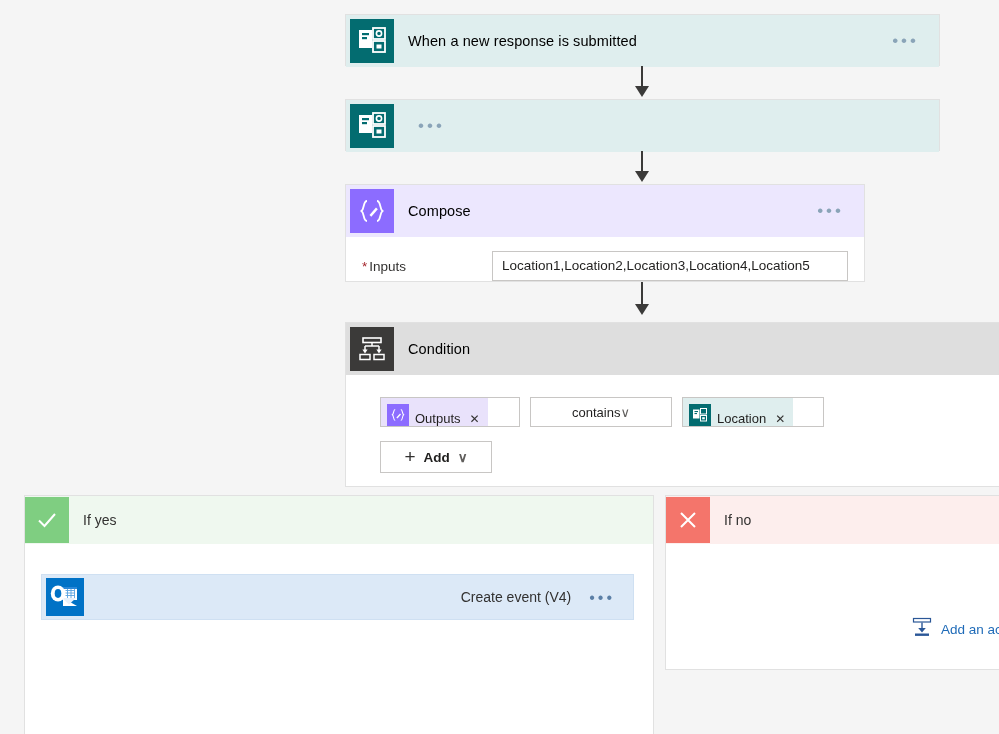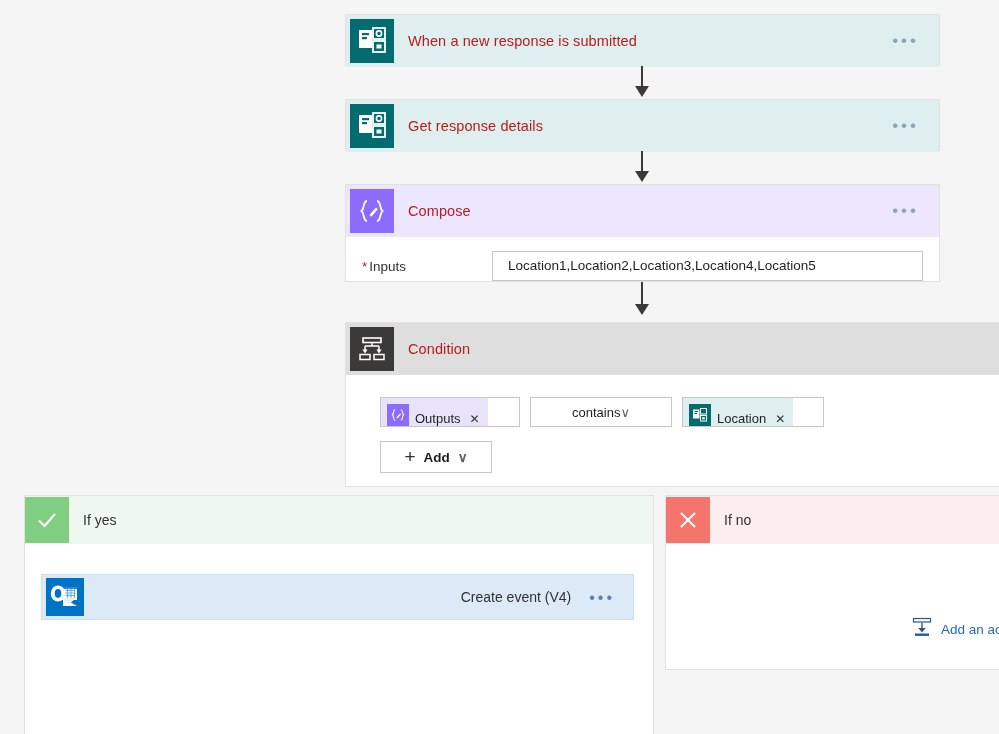--- a/index.html
+++ b/index.html
@@ -25,21 +25,21 @@
   }
   .card-icon {
     width: 44px; height: 44px;
     margin: 4px;
     flex: 0 0 44px;
     display: flex; align-items: center; justify-content: center;
   }
   .card-title {
     flex: 1 1 auto;
     font-size: 14.5px;
-    color: #b91c1c;
+    color: #000000;
     padding-left: 10px;
     letter-spacing: .1px;
   }
   .ellipsis {
     flex: 0 0 auto;
     padding: 0 20px;
     letter-spacing: 3px;
     font-size: 17px;
     line-height: 10px;
     color: #8aa4b8;
@@ -79,21 +79,21 @@
     flex: 0 0 130px;
   }
   .req { color: #a4262c; margin-right: 2px; }
   .field-input {
     flex: 1 1 auto;
     height: 30px;
     border: 1px solid #c8c6c4;
     background: #fff;
     font-size: 13.5px;
     color: #201f1e;
-    padding: 0 15px;
+    padding: 0 9px;
     line-height: 28px;
     white-space: nowrap;
     overflow: hidden;
   }
 
   
   .cond-body { padding: 22px 0 22px 34px; }
   .cond-row { display: flex; align-items: center; gap: 10px; }
   .token-box {
     height: 30px;
@@ -229,29 +229,28 @@
           <rect width="44" height="44" fill="#036c70"></rect>
           <rect x="9" y="11" width="13" height="18" fill="#fff"></rect>
           <rect x="12" y="14" width="7" height="2.2" fill="#036c70"></rect>
           <rect x="12" y="18" width="5" height="2.2" fill="#036c70"></rect>
           <rect x="23" y="9" width="12" height="11" fill="none" stroke="#fff" stroke-width="1.8"></rect>
           <circle cx="29" cy="14.5" r="2.6" fill="none" stroke="#fff" stroke-width="1.6"></circle>
           <rect x="23" y="22" width="12" height="11" fill="none" stroke="#fff" stroke-width="1.8"></rect>
           <rect x="26.5" y="25.5" width="5" height="4" fill="#fff"></rect>
         </svg>
       </div>
-      <div class="card-title">Get response details</div>
       <div class="ellipsis">•••</div>
     </div>
   </div>
 
   <div class="conn" style="left:641px; top:151px; height:28px;"></div>
   <div class="arrow" style="left:635px; top:171px;"></div>
 
-  <div class="card" style="left:345px; top:184px; width:595px; height:98px;">
+  <div class="card" style="left:345px; top:184px; width:520px; height:98px;">
     <div class="card-head head-purple">
       <div class="card-icon">
         <svg class="tile" viewBox="0 0 44 44">
           <rect width="44" height="44" fill="#8c6cff"></rect>
           <path d="M17 12 C13 12, 14.5 20, 11.5 22 C14.5 24, 13 32, 17 32" fill="none" stroke="#fff" stroke-width="1.8"></path>
           <path d="M27 12 C31 12, 29.5 20, 32.5 22 C29.5 24, 31 32, 27 32" fill="none" stroke="#fff" stroke-width="1.8"></path>
           <path d="M19.5 26 L26 18.5 L27.8 20.3 L21.3 27.8 Z" fill="#fff"></path>
         </svg>
       </div>
       <div class="card-title">Compose</div>

